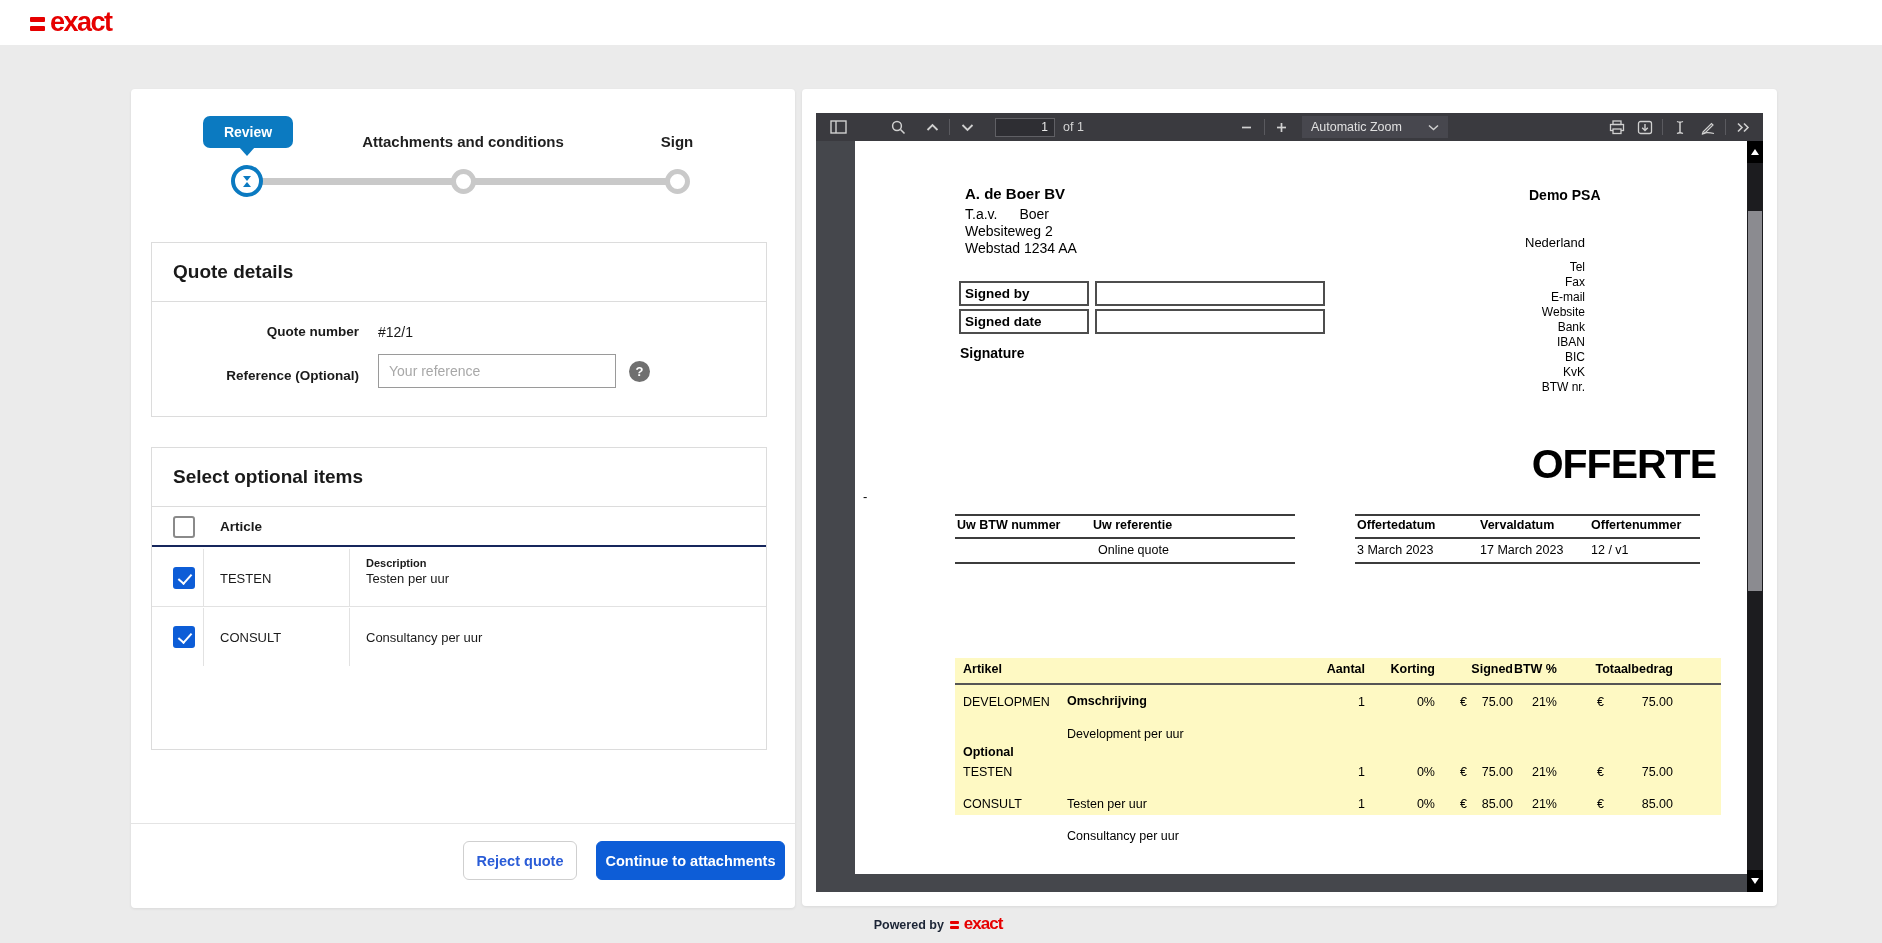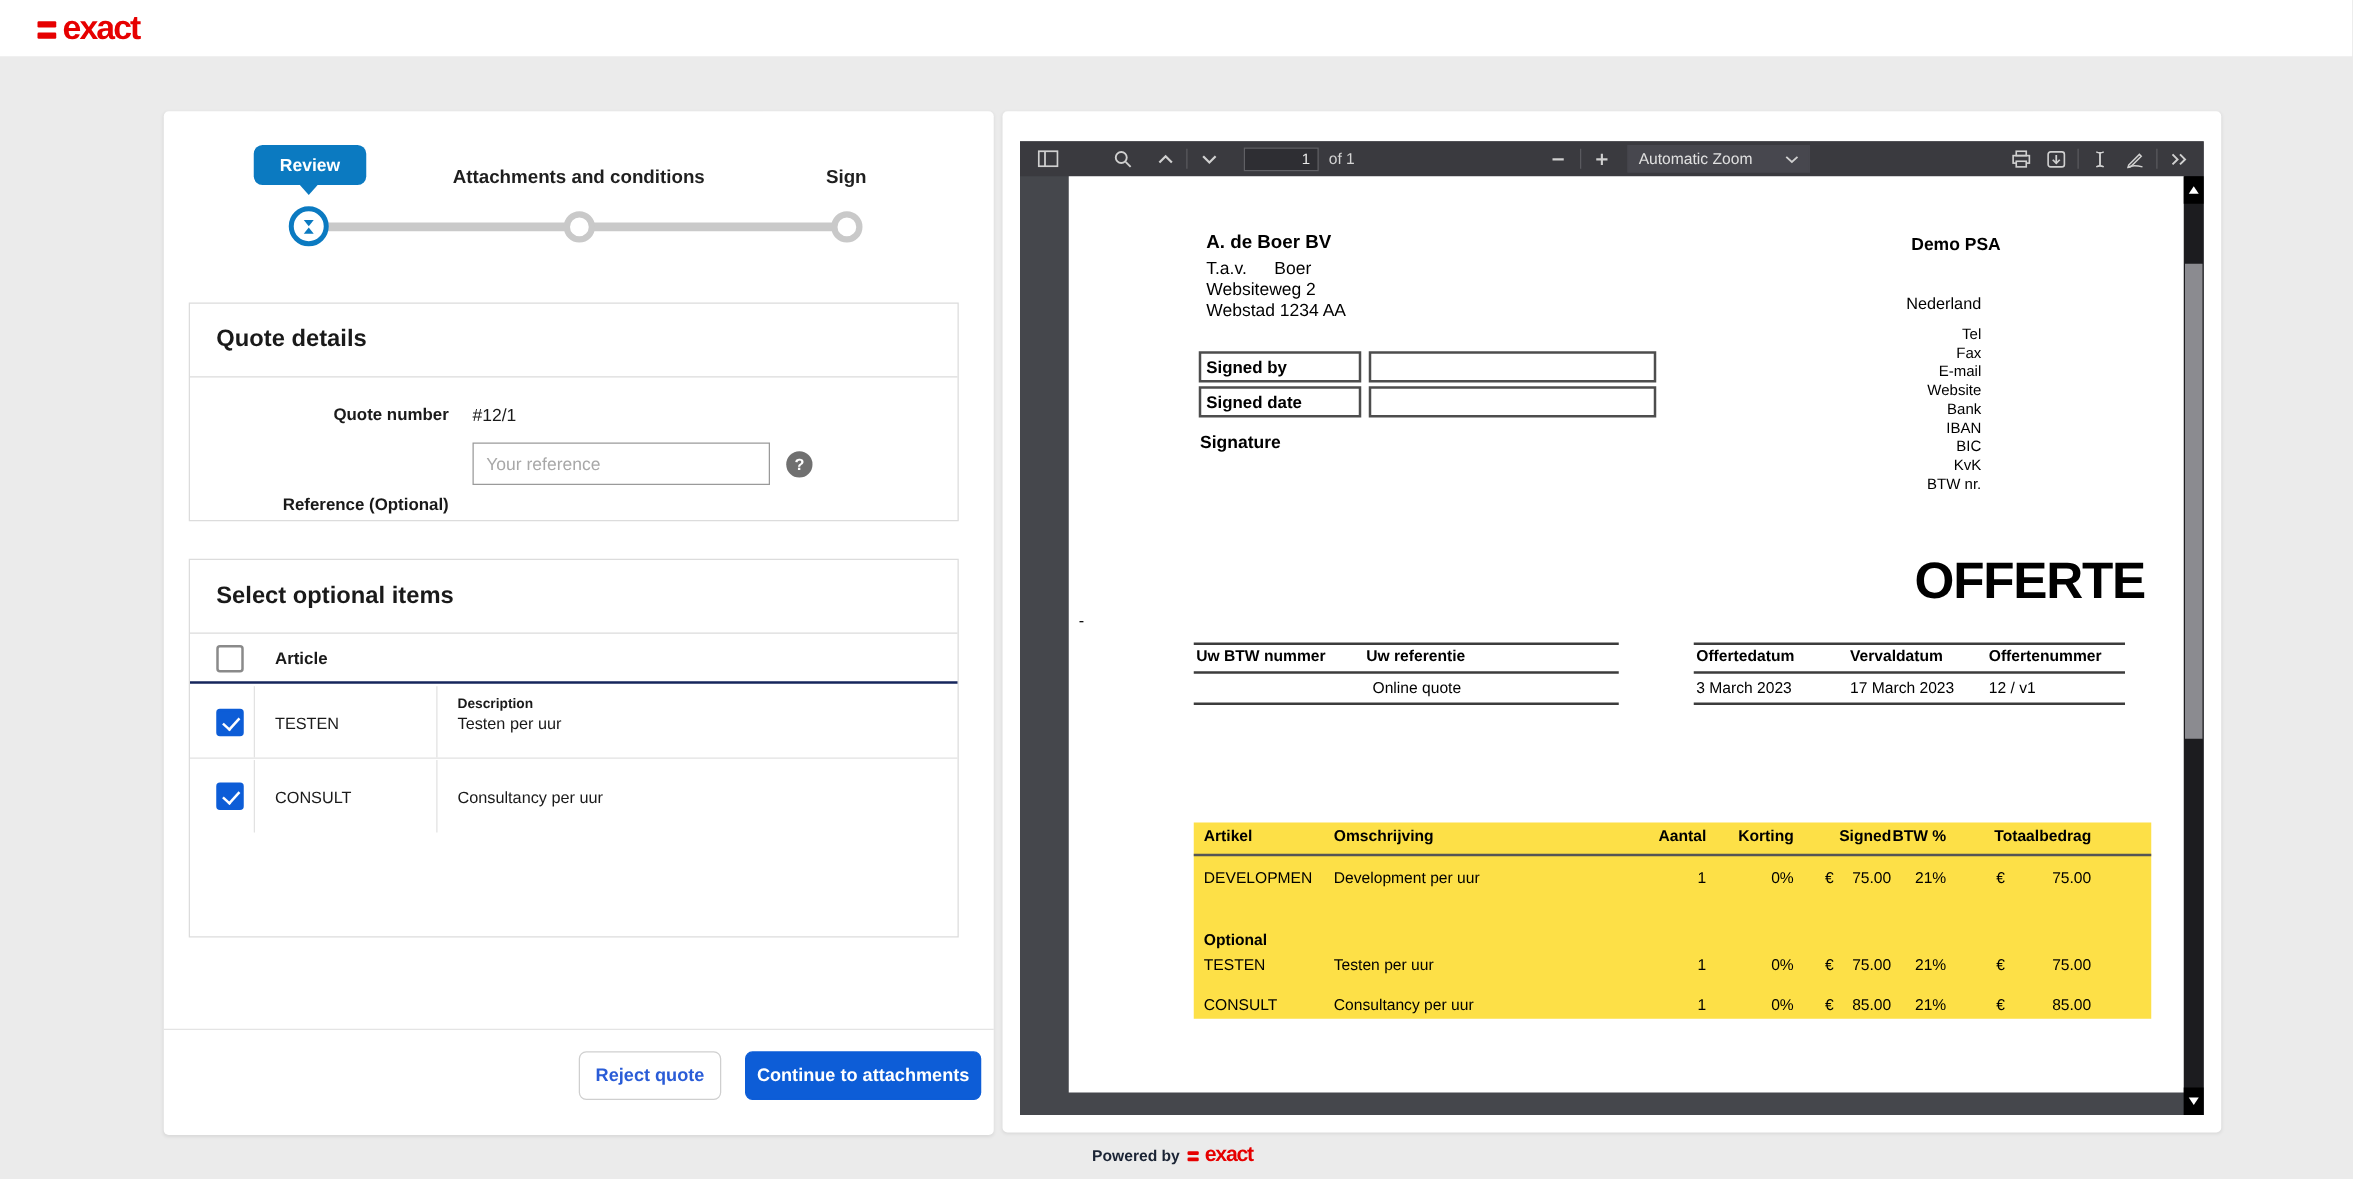--- a/index.html
+++ b/index.html
@@ -37,21 +37,21 @@
   .step2 { left:320px; } .step3 { left:534px; }
   .step-label { top:44px; transform:translateX(-50%); font-size:15px; font-weight:700; color:#1f1f1f; white-space:nowrap; }
 
   
   .section { left:20px; width:616px; border:1px solid #dcdcdc; background:#fff; }
   .sec-quote { top:153px; height:175px; }
   .sec-items { top:358px; height:303px; }
   .sec-head { height:59px; border-bottom:1px solid #dcdcdc; display:flex; align-items:center; padding-left:21px;
               font-size:19px; font-weight:700; color:#1a1a1a; }
   .flabel { position:absolute; right:407px; font-size:13.5px; font-weight:700; color:#1a1a1a; white-space:nowrap; }
-  .r1 { top:81px; } .r2 { top:118px;margin-top:28px; }
+  .r1 { top:81px; } .r2 { top:118px; }
   .qval { position:absolute; left:226px; top:81px; font-size:14px; color:#1a1a1a; }
   .ref-input { position:absolute; left:226px; top:111px; width:238px; height:34px; border:1px solid #9a9a9a;
                font-size:14px; color:#444; padding:0 10px; font-family:"Liberation Sans",sans-serif; }
   .ref-input::placeholder { color:#a8a8a8; }
   .help { position:absolute; left:477px; top:118px; width:21px; height:21px; border-radius:50%;
           background:#707070; color:#fff; font-size:13px; font-weight:700; display:flex; align-items:center; justify-content:center; }
 
   
   .it-header { position:absolute; top:59px; left:0; width:100%; height:40px; border-bottom:2px solid #16265c; }
   .it-col-article { position:absolute; left:68px; top:12px; font-size:13.5px; font-weight:700; color:#1a1a1a; }
@@ -115,25 +115,25 @@
   .signval { width:230px; }
   .signature-label { left:105px; top:204px; font-size:14px; font-weight:700; }
   .doc-dash { left:8px; top:348px; font-size:13px; }
 
   .doc-title { top:300px; right:32px; font-size:41px; font-weight:700; letter-spacing:-1px; }
 
   .rule { position:absolute; height:2px; background:#3c3c3c; }
   .mh { position:absolute; font-size:12.5px; font-weight:700; white-space:nowrap; }
   .mv { position:absolute; font-size:12.5px; white-space:nowrap; }
 
-  .items-panel { left:100px; top:517px; width:766px; height:157px; background:#fde047; }
+  .items-panel { left:100px; top:517px; width:766px; height:157px; background:#fef9c3; }
   .ithead span, .itrow span { position:absolute; font-size:12.5px; white-space:nowrap; }
   .ithead span { font-weight:700; }
   .ithead, .itrow { position:absolute; left:0; width:100%; height:18px; }
-  .c-art { left:8px; } .c-oms { left:112px; }
+  .c-art { left:8px; } .c-oms { left:112px;margin-top:32px; }
   .c-aan { right:356px; } .c-kor { right:286px; }
   .c-peur { left:505px; } .c-prijs { right:208px; }
   .c-btw { right:164px; }
   .c-teur { left:642px; } .c-tot { right:48px; }
   .it-thick { position:absolute; left:0; top:25px; width:100%; height:2px; background:#555; }
   .opt-label { position:absolute; left:8px; top:87px; font-size:12.5px; font-weight:700;text-align:right; }
 
   
   .powered { left:0; top:915px; width:1876px; display:flex; justify-content:center; align-items:center; gap:6px; }
   .powered-text { font-size:12.5px; font-weight:700; color:#1b2435; }

